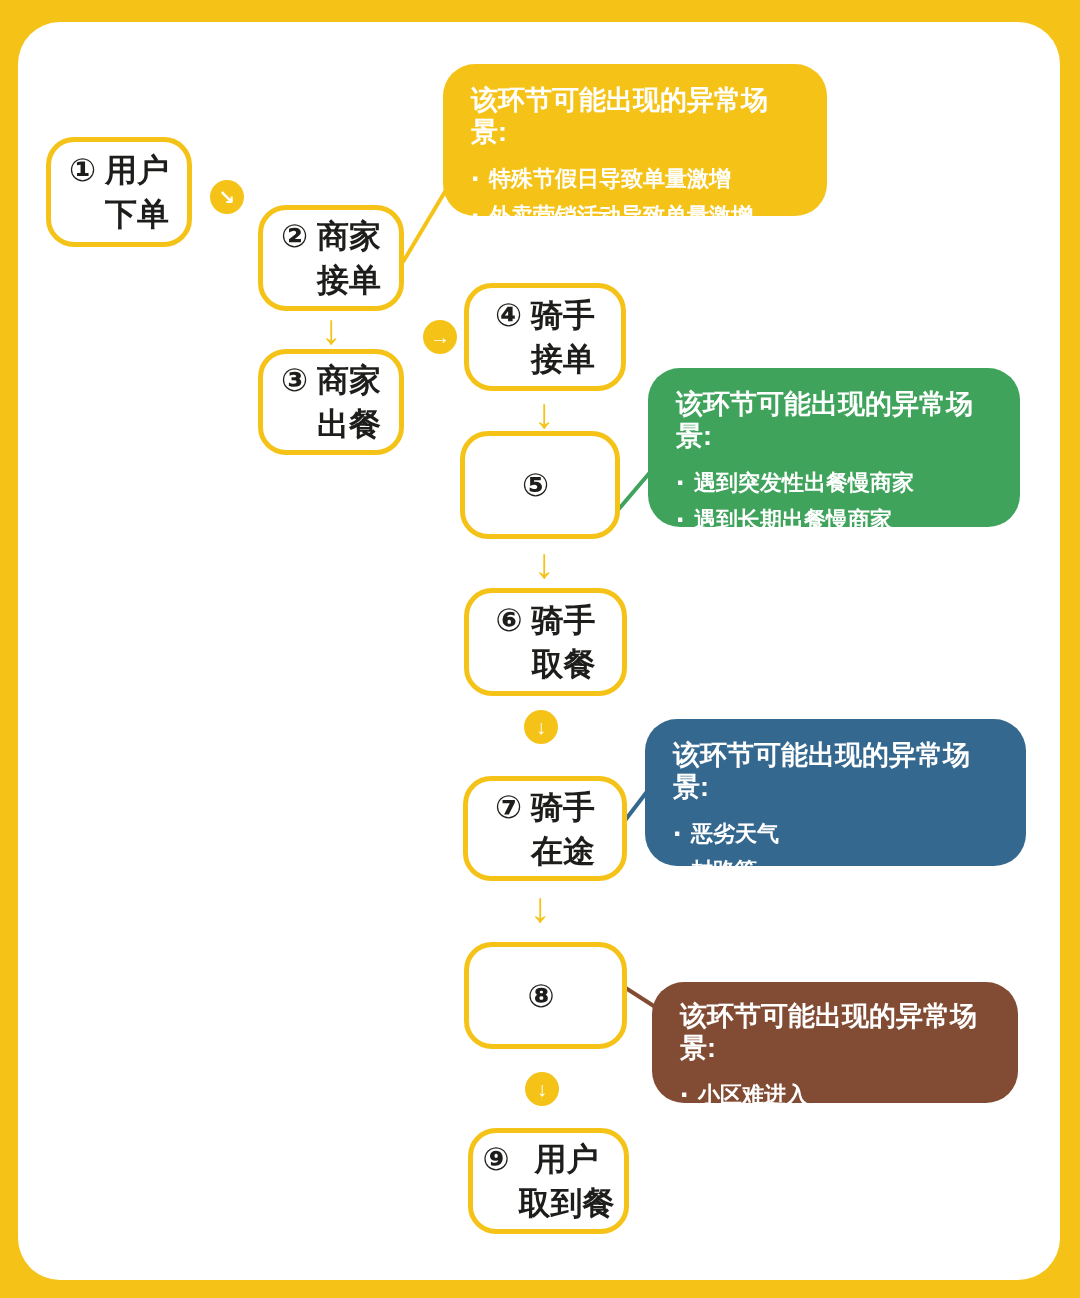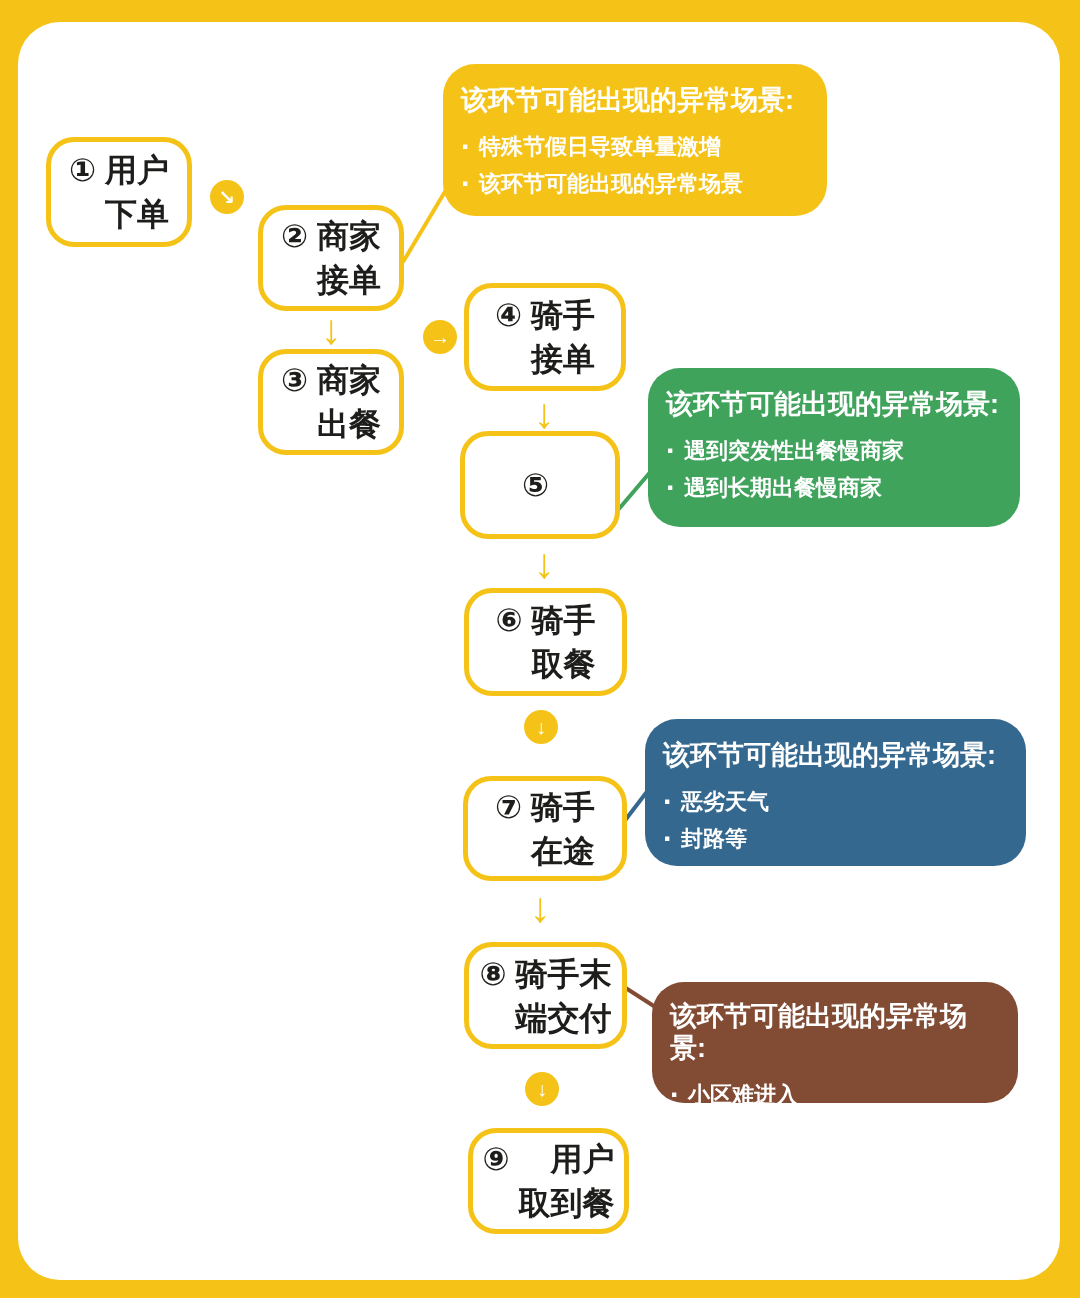--- a/index.html
+++ b/index.html
@@ -25,26 +25,26 @@
 
   
   .step {
     position:absolute; background:#ffffff;
     border:5px solid #F5C318; border-radius:28px;
     display:flex; align-items:center; justify-content:center;
     color:#1d1d1b; font-weight:bold; font-size:32px; line-height:44px;
   }
   .step-inner { display:flex; align-items:flex-start; }
   .step-num { margin-right:9px; }
-  .step-label { display:flex; flex-direction:column; align-items:flex-end; }
+  .step-label { display:flex; flex-direction:column; align-items:center; }
 
   
   .note {
     position:absolute; border-radius:32px; color:#ffffff;
-    padding:20px 18px;
+    padding:20px 28px;
   }
   .note-title { font-weight:bold; font-size:27px; line-height:32px; margin-bottom:12px; }
   .note-list { list-style:none; }
   .note-list li {
     font-weight:bold; font-size:22px; line-height:37px; display:flex; align-items:center;
   }
   .note-list li::before {
     content:"·"; font-weight:900; margin-right:8px; font-size:30px;
   }
 
@@ -136,42 +136,38 @@
         <span class="step-label">
           <span>骑手</span>
           <span>在途</span>
         </span>
       </div>
     </div>
 
     <div class="step" style="left:464px;top:942px;width:163px;height:107px">
       <div class="step-inner">
         <span class="step-num">⑧</span>
-        <span class="step-label">
-          <span>骑手末</span>
-          <span>端交付</span>
-        </span>
       </div>
     </div>
 
     <div class="step" style="left:468px;top:1128px;width:161px;height:106px">
       <div class="step-inner">
         <span class="step-num">⑨</span>
         <span class="step-label">
           <span>用户</span>
           <span>取到餐</span>
         </span>
       </div>
     </div>
 
     <div class="note" style="left: 443px; top: 64px; width: 384px; height: 152px; background-color: rgb(245, 195, 24);">
       <div class="note-title">该环节可能出现的异常场景:</div>
       <ul class="note-list">
         <li>特殊节假日导致单量激增</li>
-        <li>该环节可能出现的异常场景</li>
+        <li>外卖营销活动导致单量激增</li>
       </ul>
     </div>
 
     <div class="note" style="left: 648px; top: 368px; width: 372px; height: 159px; background-color: rgb(63, 163, 92);">
       <div class="note-title">该环节可能出现的异常场景:</div>
       <ul class="note-list">
         <li>遇到突发性出餐慢商家</li>
         <li>遇到长期出餐慢商家</li>
       </ul>
     </div>

